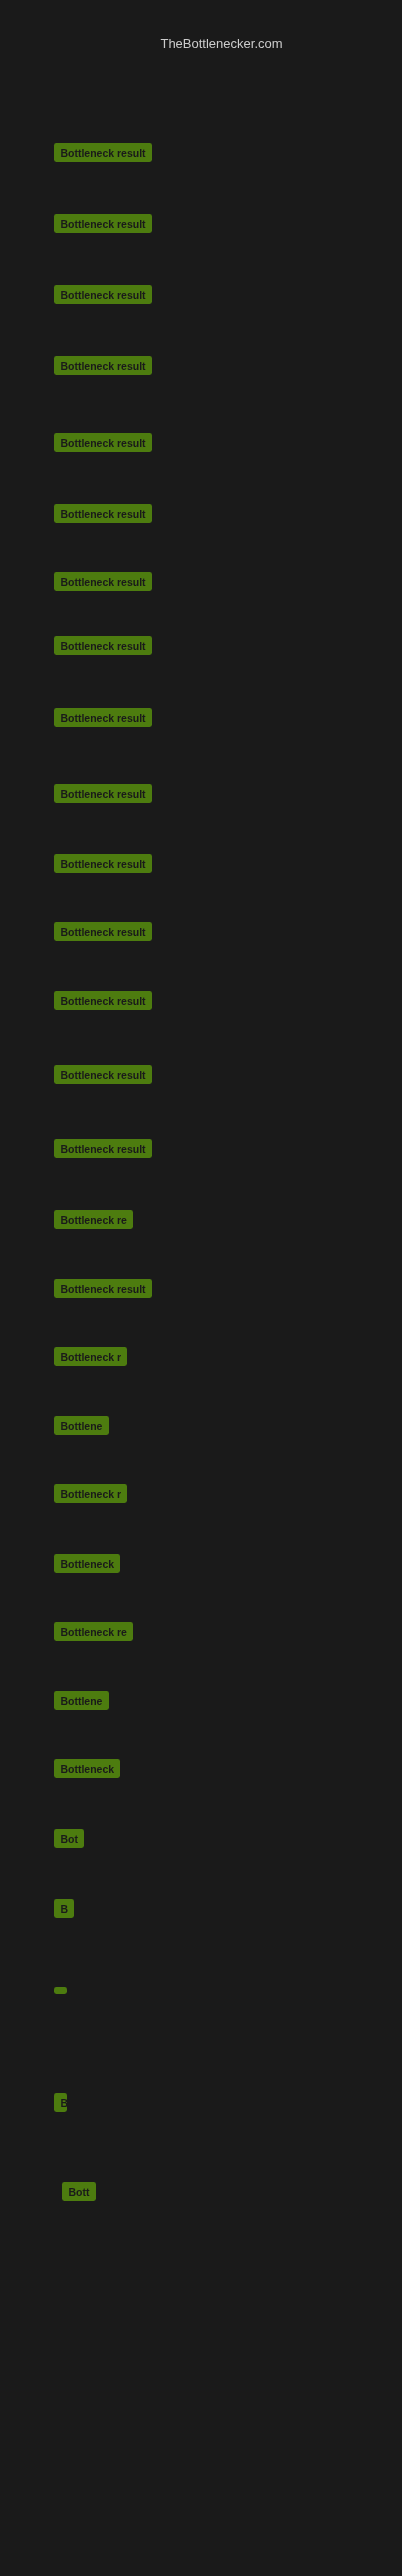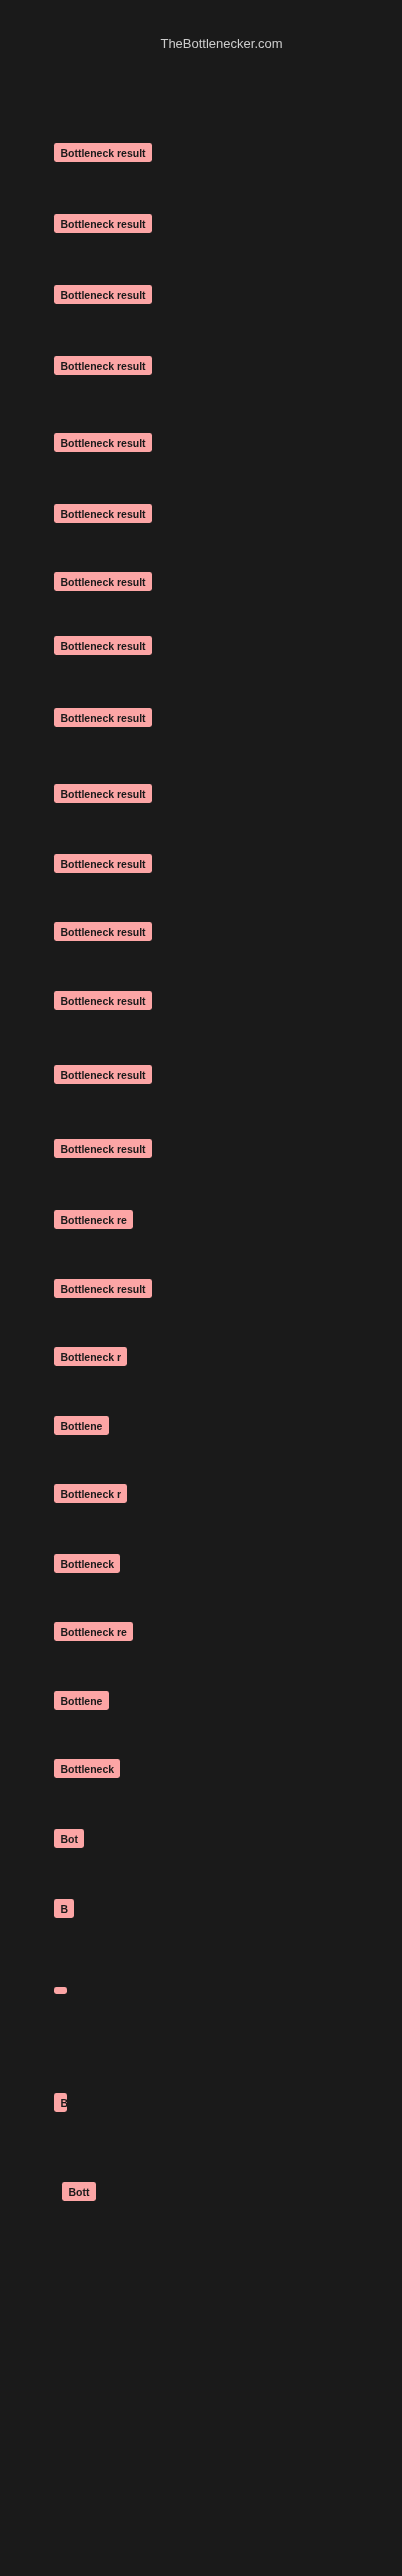--- a/index.html
+++ b/index.html
@@ -27,21 +27,21 @@
     .bottleneck-item {
       position: relative;
       margin-bottom: 0;
       height: 72px;
       display: flex;
       align-items: center;
       padding-left: 4px;
     }
 
     .bottleneck-badge {
-      background-color: #fca5a5;
+      background-color: #4d7c0f;
       color: #1a1a1a;
       font-size: 10.5px;
       font-weight: bold;
       padding: 3.2px 6.4px;
       border-radius: 2.4px;
       white-space: nowrap;
       overflow: hidden;
       display: inline-block;
     }
 

